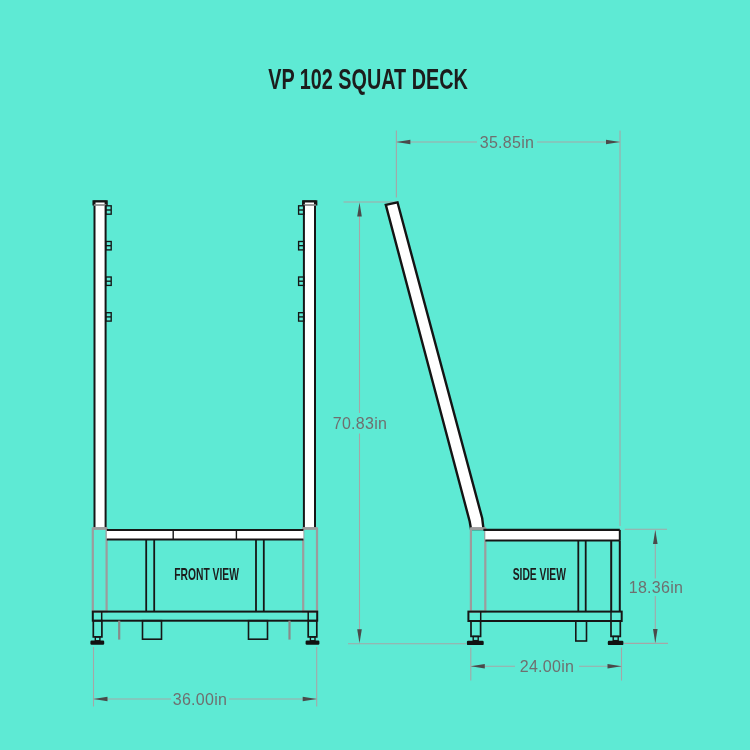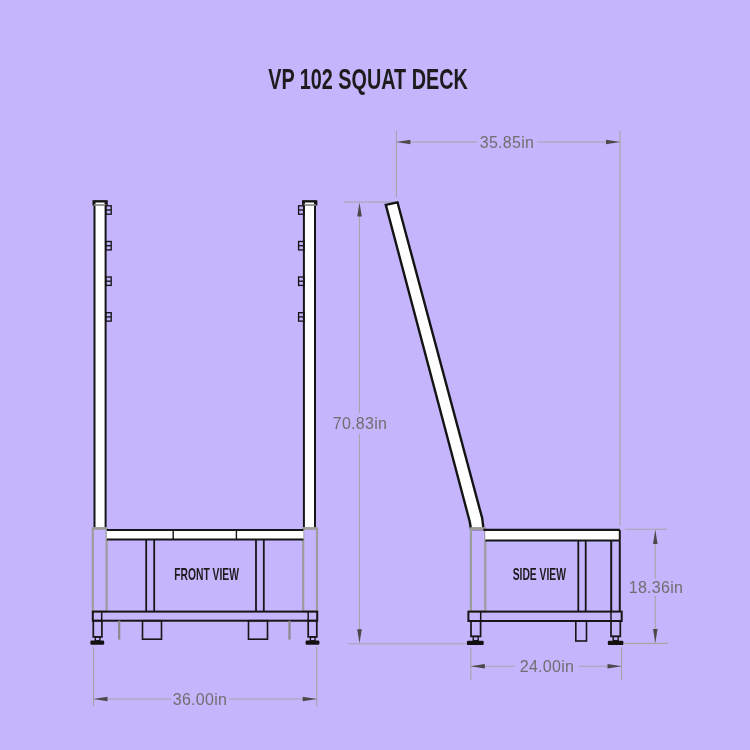--- a/index.html
+++ b/index.html
@@ -1,16 +1,16 @@
 <!DOCTYPE html>
 <html><head>
 <meta charset="utf-8">
 <style>
   html,body{margin:0;padding:0;background:#ffffff;}
-  .page{position:relative;width:750px;height:750px;background:#c4b5fd;overflow:hidden;}
+  .page{position:relative;width:750px;height:750px;background:#5eead4;overflow:hidden;}
   text{font-family:"Liberation Sans", sans-serif;}
   .dimtxt{fill:#6f6f6f;font-size:16px;letter-spacing:0.3px;}
   .lbl{fill:#1c1c1c;font-weight:bold;}
 </style>
 </head>
 <body>
 <div class="page">
 <svg width="750" height="750" viewBox="0 0 750 750" xmlns="http://www.w3.org/2000/svg">
 
 <text x="0" y="0" class="lbl" font-size="30" text-anchor="middle" transform="translate(368,89) scale(0.66,1)">VP 102 SQUAT DECK</text>

